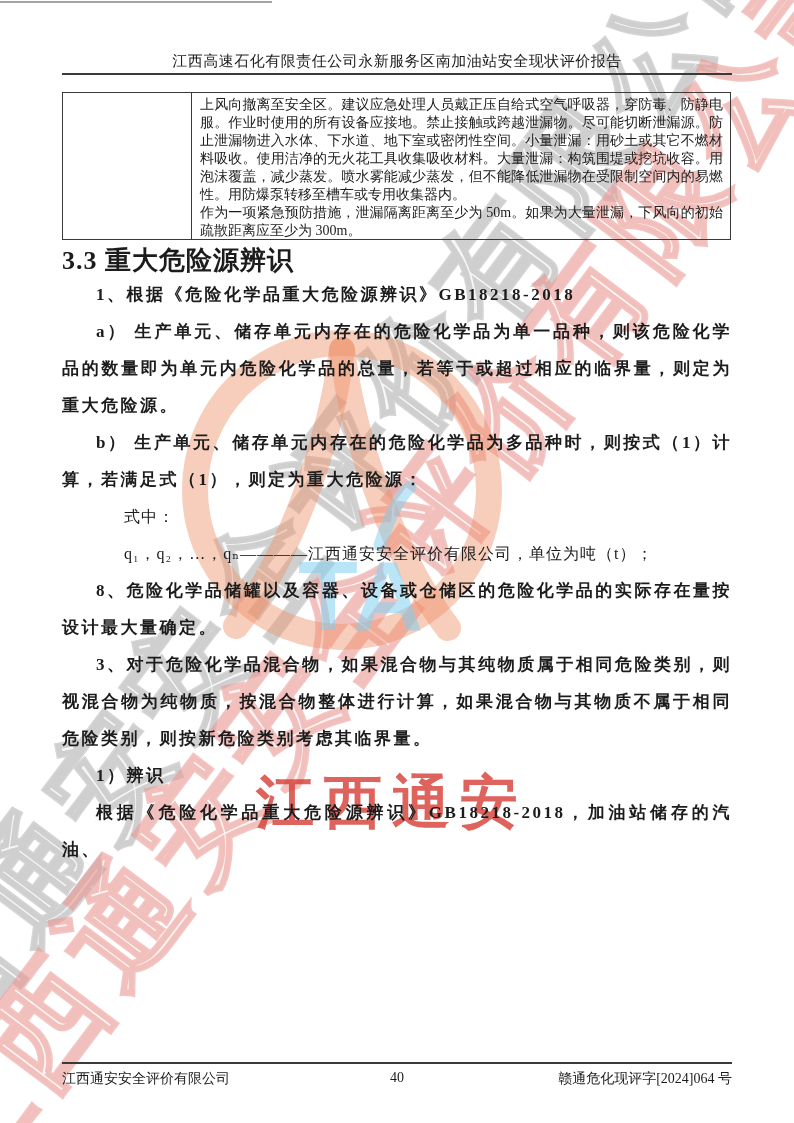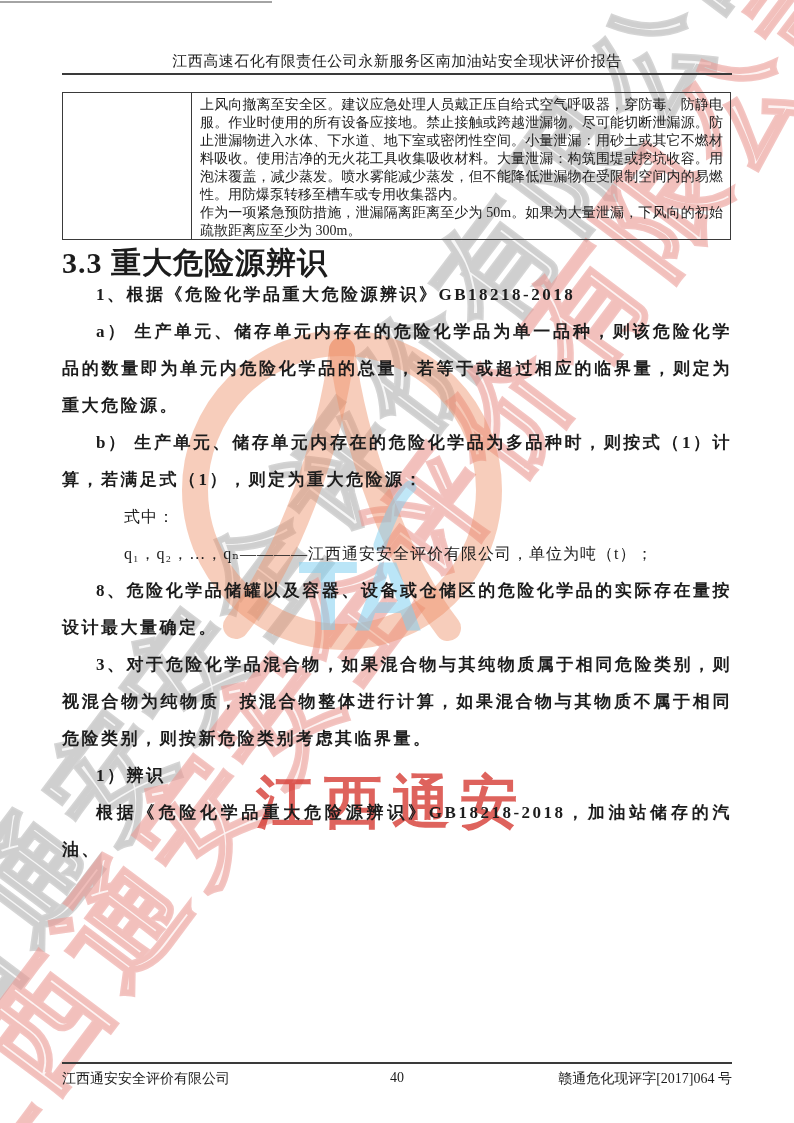--- a/index.html
+++ b/index.html
@@ -95,21 +95,21 @@
     padding: 3px 7px 0 8px;
     font-size: 14px;
     line-height: 18px;
     text-align: justify;
   }
   .hz-table .col-body p { margin: 0; }
 
   .section-heading {
     position: absolute;
     top: 243px; left: 62px;
-    font-size: 30px;
+    font-size: 26px;
     font-weight: bold;
     letter-spacing: 1px;
     text-align: center;
   }
 
   .body-block {
     position: absolute;
     top: 276px; left: 62px; width: 670px;
     font-size: 17px;
     line-height: 37px;
@@ -197,17 +197,17 @@
       <p class="para">8、危险化学品储罐以及容器、设备或仓储区的危险化学品的实际存在量按设计最大量确定。</p>
       <p class="para">3、对于危险化学品混合物，如果混合物与其纯物质属于相同危险类别，则视混合物为纯物质，按混合物整体进行计算，如果混合物与其物质不属于相同危险类别，则按新危险类别考虑其临界量。</p>
       <p class="para">1）辨识</p>
       <p class="para">根据《危险化学品重大危险源辨识》GB18218-2018，加油站储存的汽油、</p>
     </div>
 
     <div class="footer-rule"></div>
     <div class="footer">
       <span class="f-left">江西通安安全评价有限公司</span>
       <span class="f-mid">40</span>
-      <span class="f-right">赣通危化现评字[2017]064 号</span>
+      <span class="f-right">赣通危化现评字[2024]064 号</span>
     </div>
 
   </div>
 </div>
 
 </body></html>

